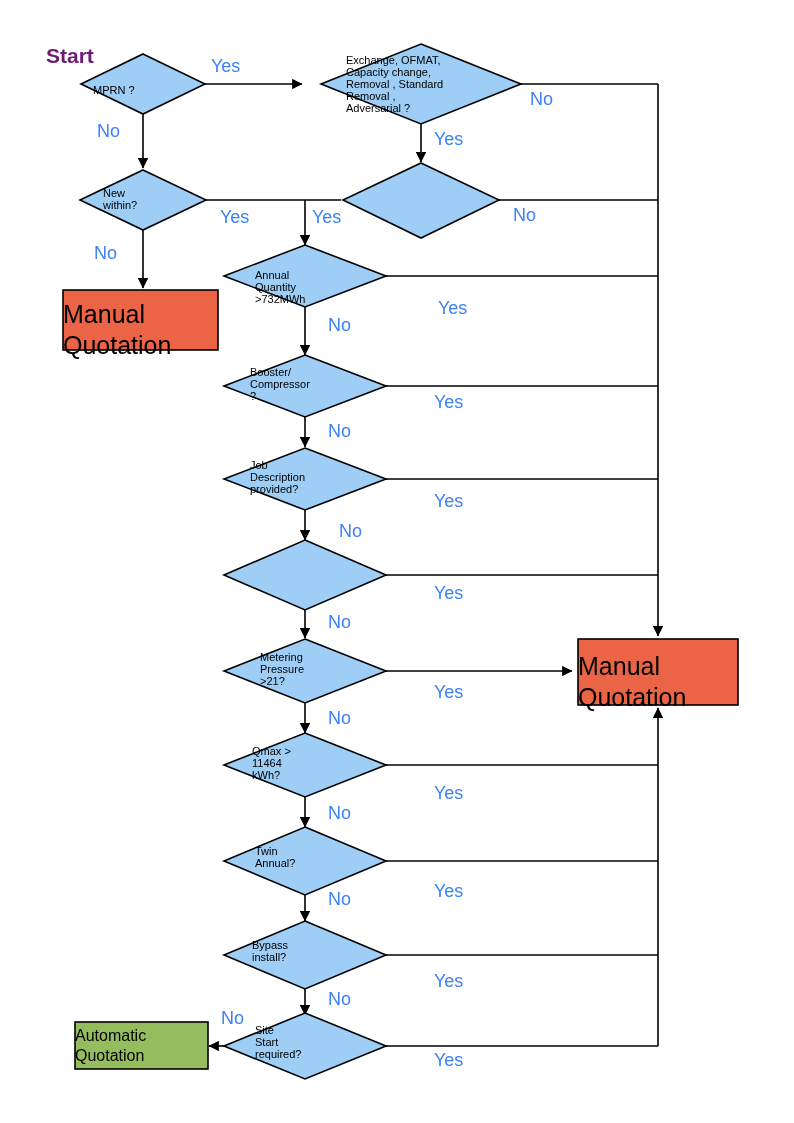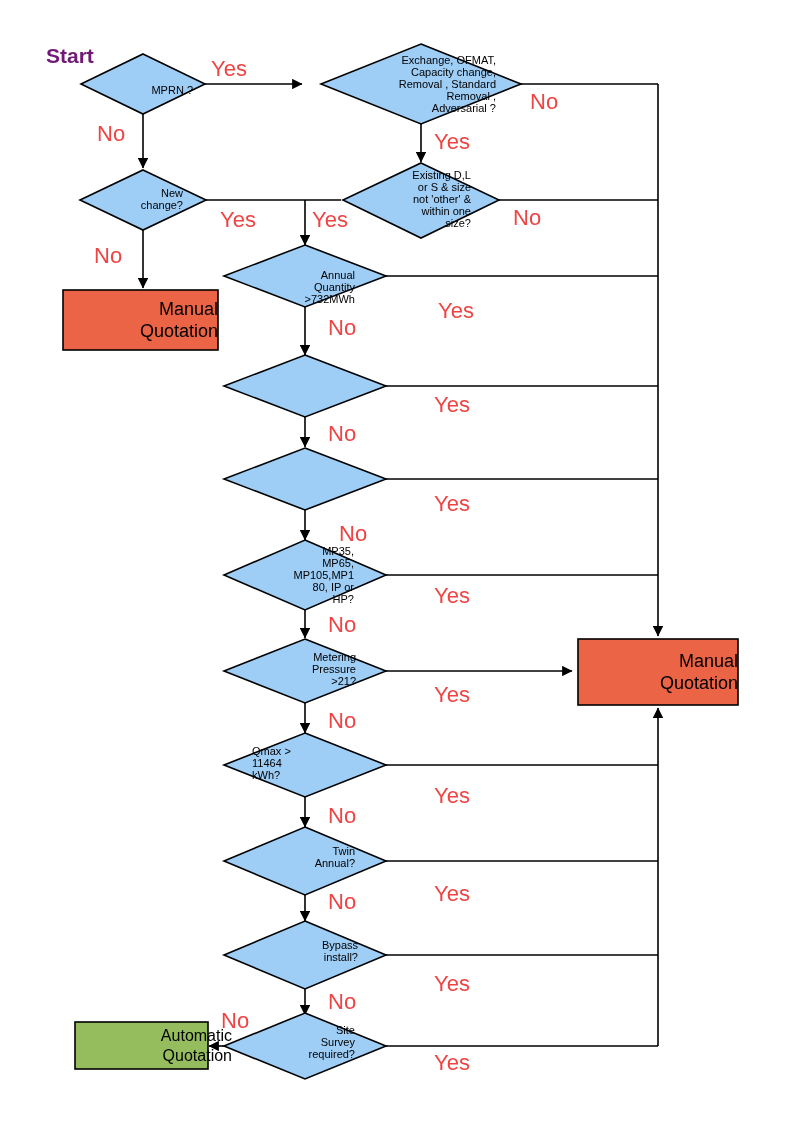--- a/index.html
+++ b/index.html
@@ -17,38 +17,38 @@
   }
   #flow-svg {
     position: absolute;
     left: 0;
     top: 0;
     width: 794px;
     height: 1123px;
   }
   .node-text {
     position: absolute;
-    text-align: right;
+    text-align: left;
     color: #000000;
     pointer-events: none;
     line-height: 1.08;
     white-space: pre-line;
   }
   .diamond-label {
     font-size: 11px;
   }
   .diamond-label.left-align { text-align: left; }
   .box-label {
+    font-size: 25px;
+    line-height: 1.22;
+  }
+  .edge-label {
+    position: absolute;
     font-size: 18px;
-    line-height: 1.22;
-  }
-  .edge-label {
-    position: absolute;
-    font-size: 22px;
-    color: #ef4444;
+    color: #3b82f6;
     white-space: nowrap;
   }
   .start-label {
     position: absolute;
     font-size: 21px;
     font-weight: bold;
     color: #701a75;
     white-space: nowrap;
   }
 </style>
@@ -150,56 +150,52 @@
 
   <div class="node-text diamond-label" style="left:93px; top:77px; width:100px;margin-top:8px;">MPRN ?</div>
 
   <div class="node-text diamond-label" style="left:346px; top:55px; width:150px;">Exchange, OFMAT,
 Capacity change,
 Removal , Standard
 Removal ,
 Adversarial ?</div>
 
   <div class="node-text diamond-label" style="left:103px; top:188px; width:80px;">New
-change?</div>
-
-  <div class="node-text diamond-label" style="left:371px; top:170px; width:100px;">Existing D,L
-or S &amp; size
-not 'other' &amp;
-within one
-size?</div>
+within?</div>
+
 
   <div class="node-text diamond-label" style="left:255px; top:270px; width:100px;">Annual
 Quantity
 &gt;732MWh</div>
 
-
-
-  <div class="node-text diamond-label" style="left:256px; top:546px; width:98px;">MP35,
-MP65,
-MP105,MP1
-80, IP or
-HP?</div>
+  <div class="node-text diamond-label" style="left:250px; top:367px; width:110px;">Booster/
+Compressor
+?</div>
+
+  <div class="node-text diamond-label" style="left:250px; top:460px; width:110px;">Job
+Description
+provided?</div>
+
 
   <div class="node-text diamond-label" style="left:260px; top:652px; width:96px;">Metering
 Pressure
 &gt;21?</div>
 
   <div class="node-text diamond-label left-align" style="left:252px; top:746px; width:90px;">Qmax &gt;
 11464
 kWh?</div>
 
   <div class="node-text diamond-label" style="left:255px; top:846px; width:100px;">Twin
 Annual?</div>
 
   <div class="node-text diamond-label" style="left:252px; top:940px; width:106px;">Bypass
 install?</div>
 
   <div class="node-text diamond-label" style="left:255px; top:1025px; width:100px;">Site
-Survey
+Start
 required?</div>
 
   <div class="node-text box-label" style="left:63px; top:299px; width:155px;">Manual
 Quotation</div>
 
   <div class="node-text box-label" style="left:578px; top:651px; width:160px;">Manual
 Quotation</div>
 
   <div class="node-text box-label" style="left:75px; top:1026px; width:157px; font-size:16px;">Automatic
 Quotation</div>

